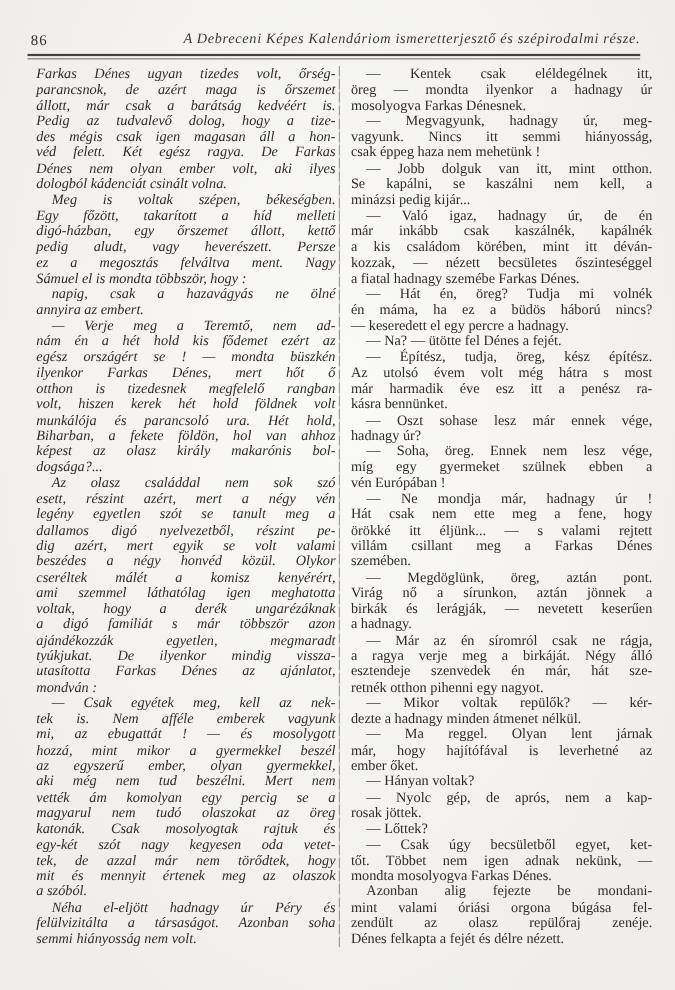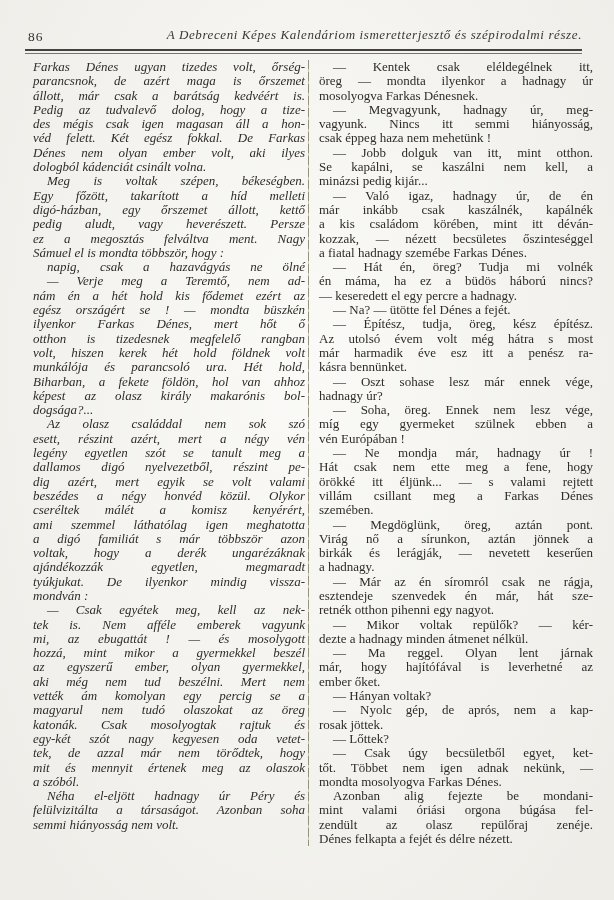--- a/index.html
+++ b/index.html
@@ -82,34 +82,35 @@
   </div>
 
   <div class="columns">
     <div class="col col-left">
         <div class="par">
           <div class="line">Farkas Dénes ugyan tizedes volt, őrség-</div>
           <div class="line">parancsnok, de azért maga is őrszemet</div>
           <div class="line">állott, már csak a barátság kedvéért is.</div>
           <div class="line">Pedig az tudvalevő dolog, hogy a tize-</div>
           <div class="line">des mégis csak igen magasan áll a hon-</div>
-          <div class="line">véd felett. Két egész fokkal. De Farkas</div>
+          <div class="line">véd felett. Két egész ragya. De Farkas</div>
           <div class="line">Dénes nem olyan ember volt, aki ilyes</div>
           <div class="line last">dologból kádenciát csinált volna.</div>
         </div>
         <div class="par indent">
           <div class="line">Meg is voltak szépen, békeségben.</div>
           <div class="line">Egy főzött, takarított a híd melleti</div>
           <div class="line">digó-házban, egy őrszemet állott, kettő</div>
           <div class="line">pedig aludt, vagy heverészett. Persze</div>
           <div class="line">ez a megosztás felváltva ment. Nagy</div>
           <div class="line last">Sámuel el is mondta többször, hogy :</div>
         </div>
         <div class="par indent">
           <div class="line">napig, csak a hazavágyás ne ölné</div>
+          <div class="line last">annyira az embert.</div>
         </div>
         <div class="par indent">
           <div class="line">— Verje meg a Teremtő, nem ad-</div>
           <div class="line">nám én a hét hold kis fődemet ezért az</div>
           <div class="line">egész országért se ! — mondta büszkén</div>
           <div class="line">ilyenkor Farkas Dénes, mert hőt ő</div>
           <div class="line">otthon is tizedesnek megfelelő rangban</div>
           <div class="line">volt, hiszen kerek hét hold földnek volt</div>
           <div class="line">munkálója és parancsoló ura. Hét hold,</div>
           <div class="line">Biharban, a fekete földön, hol van ahhoz</div>
@@ -118,24 +119,25 @@
         </div>
         <div class="par indent">
           <div class="line">Az olasz családdal nem sok szó</div>
           <div class="line">esett, részint azért, mert a négy vén</div>
           <div class="line">legény egyetlen szót se tanult meg a</div>
           <div class="line">dallamos digó nyelvezetből, részint pe-</div>
           <div class="line">dig azért, mert egyik se volt valami</div>
           <div class="line">beszédes a négy honvéd közül. Olykor</div>
           <div class="line">cseréltek málét a komisz kenyérért,</div>
           <div class="line">ami szemmel láthatólag igen meghatotta</div>
+          <div class="line">voltak, hogy a derék ungarézáknak</div>
           <div class="line">a digó familiát s már többször azon</div>
-          <div class="line">voltak, hogy a derék ungarézáknak</div>
           <div class="line">ajándékozzák egyetlen, megmaradt</div>
           <div class="line">tyúkjukat. De ilyenkor mindig vissza-</div>
+          <div class="line">utasította Farkas Dénes az ajánlatot,</div>
           <div class="line last">mondván :</div>
         </div>
         <div class="par indent">
           <div class="line">— Csak egyétek meg, kell az nek-</div>
           <div class="line">tek is. Nem afféle emberek vagyunk</div>
           <div class="line">mi, az ebugattát ! — és mosolygott</div>
           <div class="line">hozzá, mint mikor a gyermekkel beszél</div>
           <div class="line">az egyszerű ember, olyan gyermekkel,</div>
           <div class="line">aki még nem tud beszélni. Mert nem</div>
           <div class="line">vették ám komolyan egy percig se a</div>
@@ -207,20 +209,21 @@
           <div class="line last">szemében.</div>
         </div>
         <div class="par indent">
           <div class="line">— Megdöglünk, öreg, aztán pont.</div>
           <div class="line">Virág nő a sírunkon, aztán jönnek a</div>
           <div class="line">birkák és lerágják, — nevetett keserűen</div>
           <div class="line last">a hadnagy.</div>
         </div>
         <div class="par indent">
           <div class="line">— Már az én síromról csak ne rágja,</div>
+          <div class="line">a ragya verje meg a birkáját. Négy álló</div>
           <div class="line">esztendeje szenvedek én már, hát sze-</div>
           <div class="line last">retnék otthon pihenni egy nagyot.</div>
         </div>
         <div class="par indent">
           <div class="line">— Mikor voltak repülők? — kér-</div>
           <div class="line last">dezte a hadnagy minden átmenet nélkül.</div>
         </div>
         <div class="par indent">
           <div class="line">— Ma reggel. Olyan lent járnak</div>
           <div class="line">már, hogy hajítófával is leverhetné az</div>

